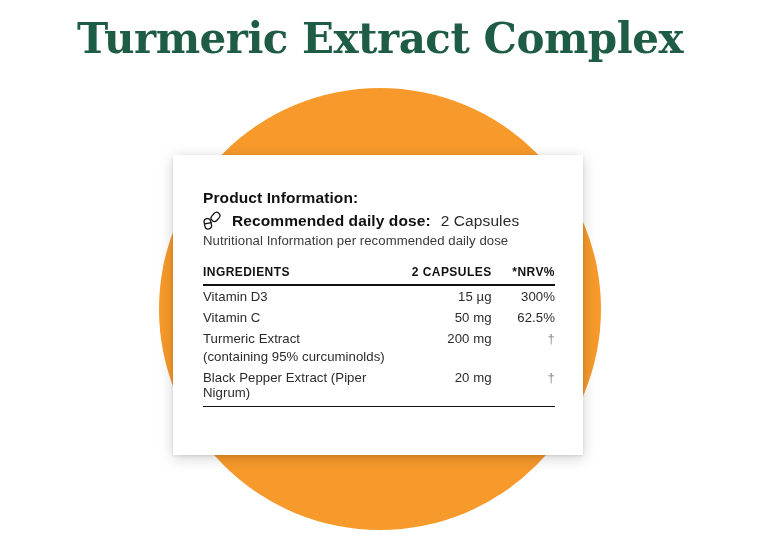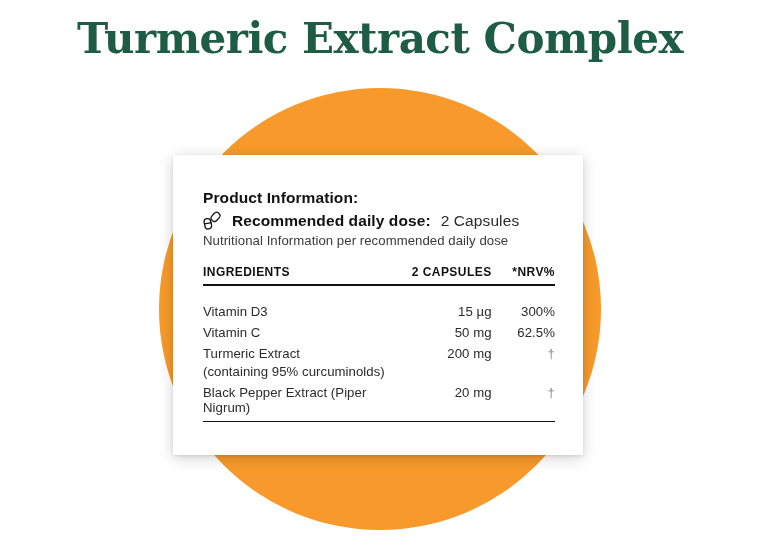--- a/index.html
+++ b/index.html
@@ -129,21 +129,21 @@
   }
   .nutri-table td.amount,
   .nutri-table td.nrv {
     text-align: right;
     white-space: nowrap;
   }
   .nutri-table td.nrv.dag {
     color: #8b8b8b;
   }
   .nutri-table tr.first-row td {
-    padding-top: 18px;
+    padding-top: 3px;
   }
   .nutri-table td.sub {
     padding-top: 0;
     padding-bottom: 3px;
   }
   .nutri-table tr.last-row td {
     padding-bottom: 6px;
     border-bottom: 1.8px solid #111111;
   }
   col.c-ing { width: 57%; }

